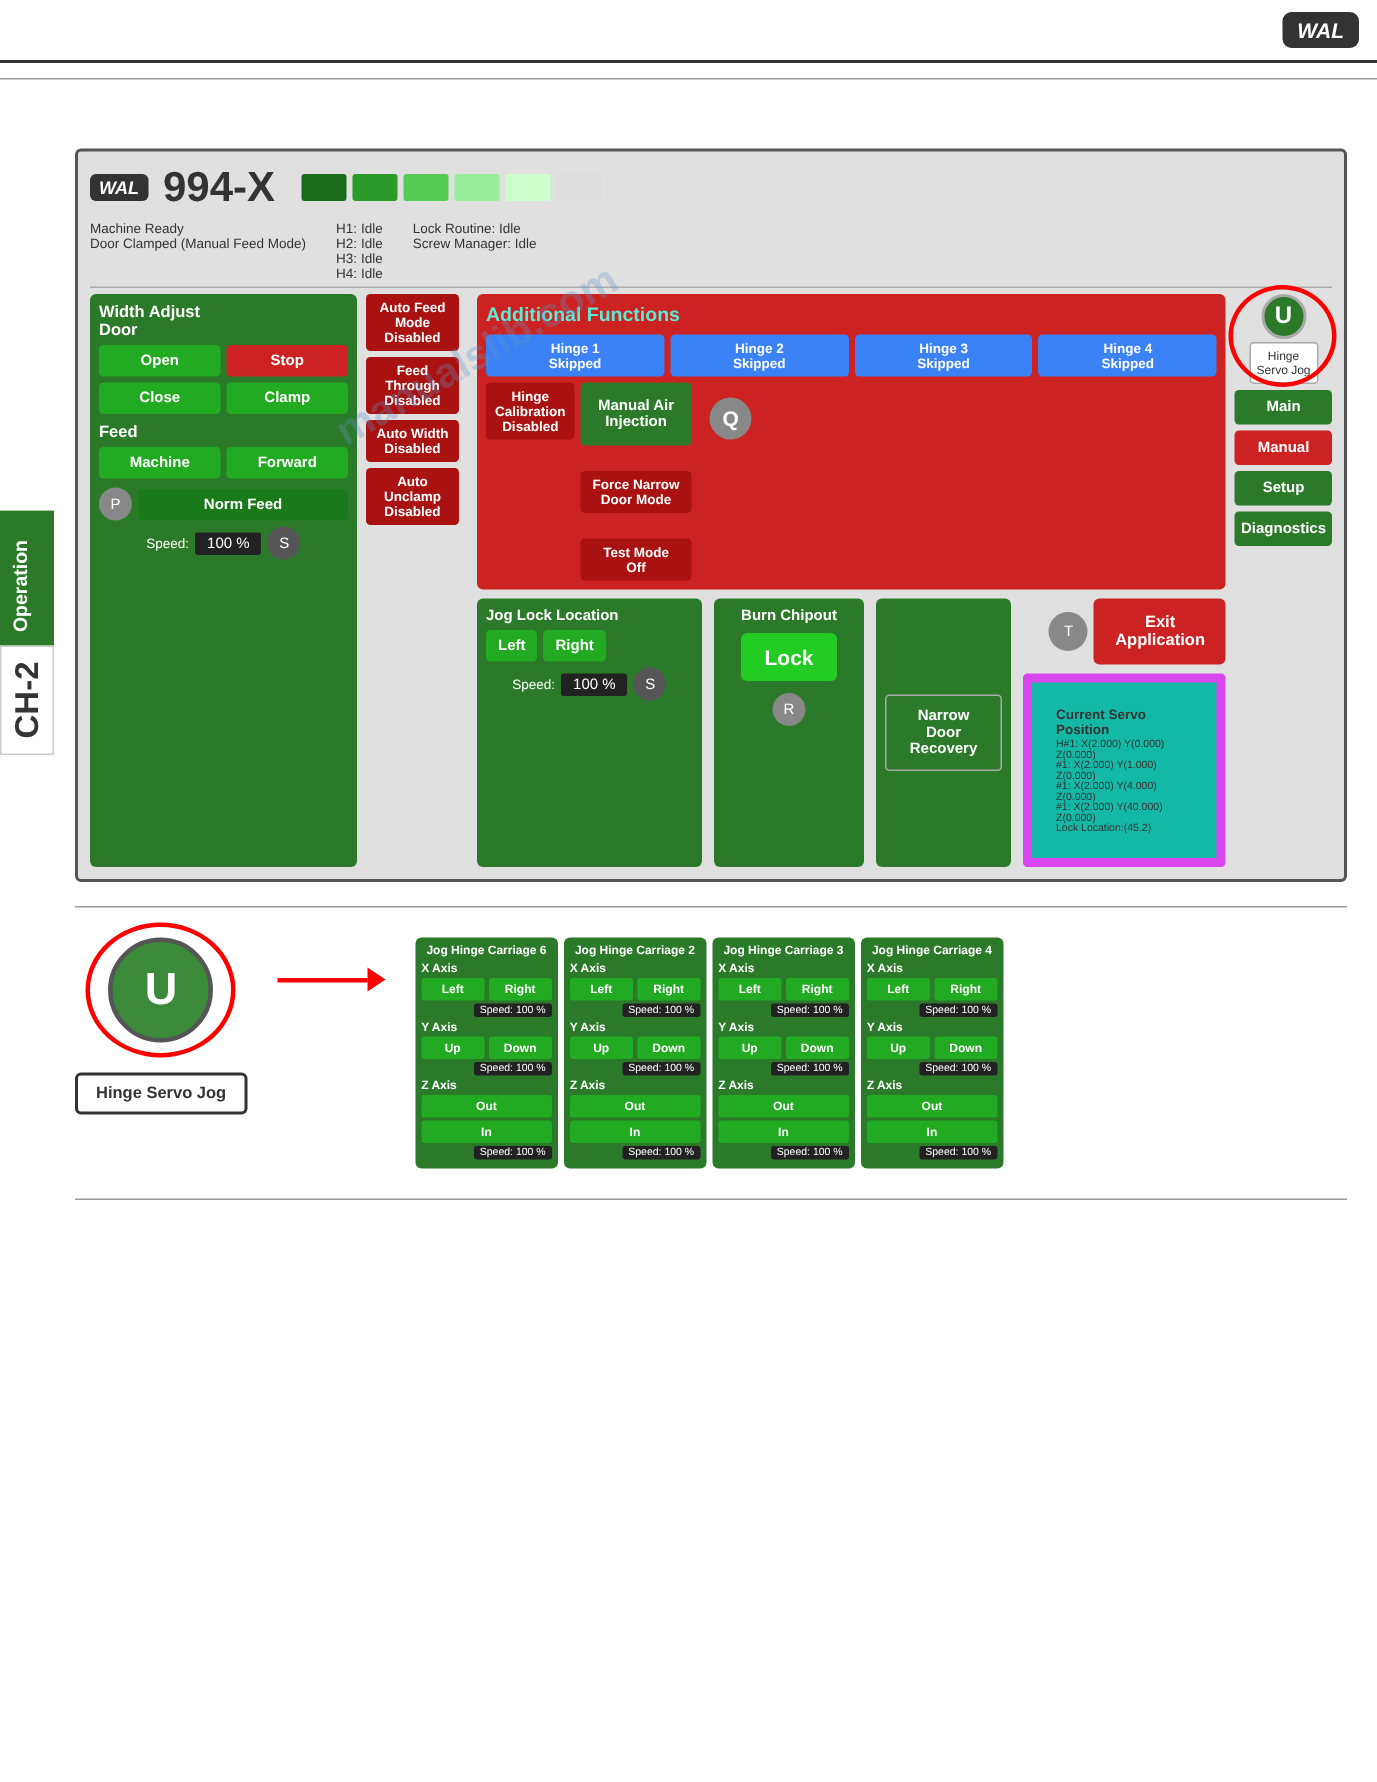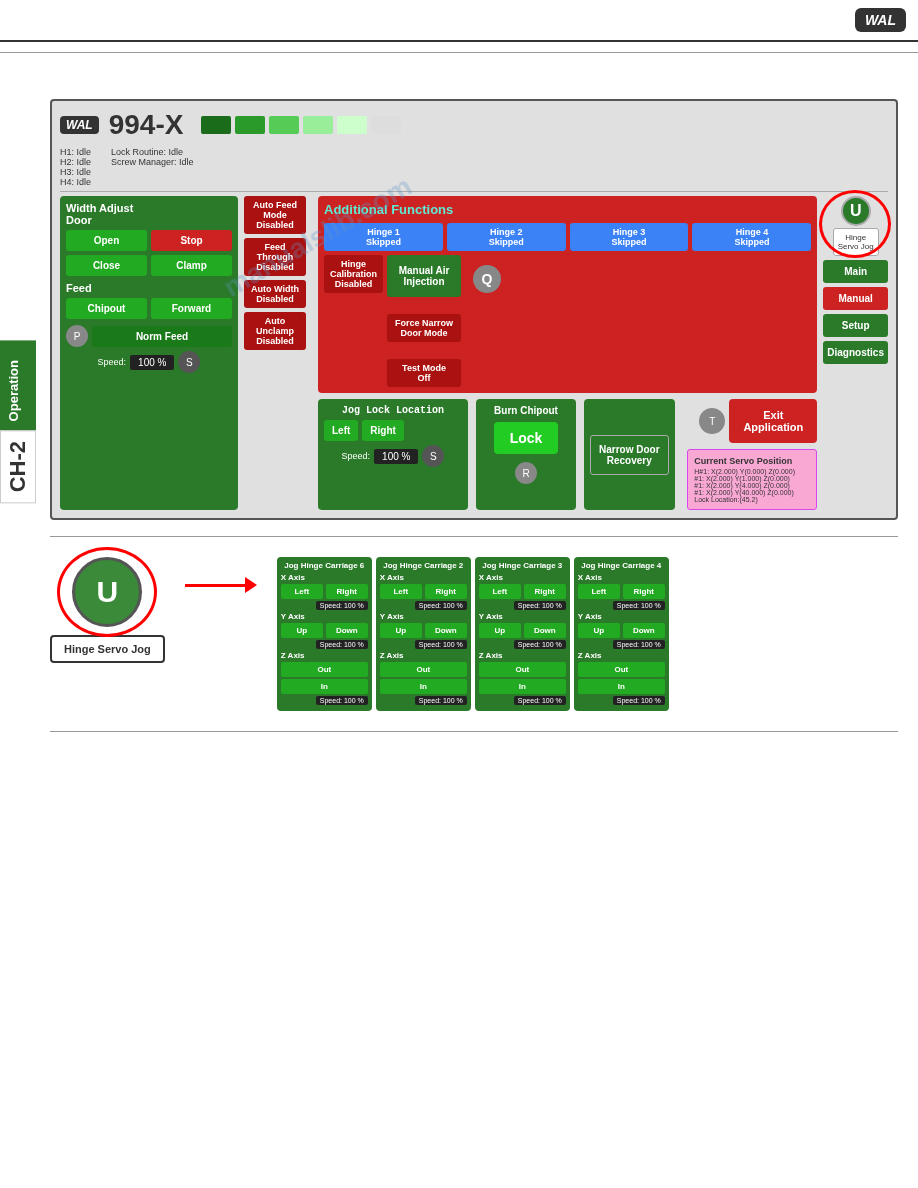--- a/index.html
+++ b/index.html
@@ -344,23 +344,21 @@
     .jog-lock-panel {
       background: #2a7a2a;
       border-radius: 4px;
       padding: 6px;
       min-width: 150px;
     }
     .jog-lock-title {
       color: #fff;
       font-size: 10px;
       font-weight: bold;
-      text-align: center;
       margin-bottom: 4px;
-      font-family: Liberation Mono, monospace;
     }
 
     .burn-chipout-panel {
       background: #2a7a2a;
       border-radius: 4px;
       padding: 6px;
       min-width: 100px;
       display: flex;
       flex-direction: column;
       align-items: center;
@@ -408,24 +406,24 @@
       font-size: 11px;
       font-weight: bold;
       padding: 10px 14px;
       border-radius: 4px;
       border: none;
       cursor: pointer;
     }
 
     
     .servo-pos-box {
-      background: #f9a8d4;
-      border: 1px solid #d946ef;
+      background: #14b8a6;
+      border: 6px solid #d946ef;
       border-radius: 3px;
-      padding: 6px;
+      padding: 16px;
       font-size: 8px;
       color: #333;
       min-width: 130px;
     }
     .servo-pos-title {
       font-weight: bold;
       margin-bottom: 2px;
       font-size: 9px;
     }
 
@@ -451,20 +449,21 @@
     }
     .hinge-servo-label {
       background: #fff;
       border: 2px solid #333;
       border-radius: 4px;
       padding: 6px 12px;
       font-size: 11px;
       text-align: center;
       font-weight: bold;
       color: #333;
+      margin-top: 12px;
     }
 
     
     .arrow-container {
       display: flex;
       align-items: center;
       padding-top: 20px;
     }
     .arrow-line {
       height: 3px;
@@ -610,20 +609,24 @@
         <div class="color-bar" style="width:30px;background:#2a9a2a;"></div>
         <div class="color-bar" style="width:30px;background:#55cc55;"></div>
         <div class="color-bar" style="width:30px;background:#99ee99;"></div>
         <div class="color-bar" style="width:30px;background:#ccffcc;"></div>
         <div class="color-bar" style="width:30px;background:#ddd;"></div>
       </div>
     </div>
 
     <div class="sim-status">
       <div class="sim-status-left">
+        <span>Machine Ready</span>
+        <span>Door Clamped (Manual Feed Mode)</span>
+      </div>
+      <div class="sim-status-left">
         <span>H1: Idle</span>
         <span>H2: Idle</span>
         <span>H3: Idle</span>
         <span>H4: Idle</span>
       </div>
       <div class="sim-status-left">
         <span>Lock Routine: Idle</span>
         <span>Screw Manager: Idle</span>
       </div>
     </div>
@@ -636,21 +639,21 @@
           <span>Door</span>
         </div>
         <div class="btn-grid">
           <button class="btn btn-green">Open</button>
           <button class="btn btn-red">Stop</button>
           <button class="btn btn-green">Close</button>
           <button class="btn btn-green">Clamp</button>
         </div>
         <div class="feed-label">Feed</div>
         <div class="btn-grid">
-          <button class="btn btn-green">Chipout</button>
+          <button class="btn btn-green">Machine</button>
           <button class="btn btn-green">Forward</button>
         </div>
         <div style="display:flex;align-items:center;gap:4px;margin-bottom:4px;">
           <div class="speed-btn" style="background:#888;">P</div>
           <button class="btn btn-dark-green" style="flex:1;text-align:center;">Norm Feed</button>
         </div>
         <div class="speed-row">
           <span style="color:#fff;font-size:9px;">Speed:</span>
           <div class="speed-display">
             <span>100 %</span>

